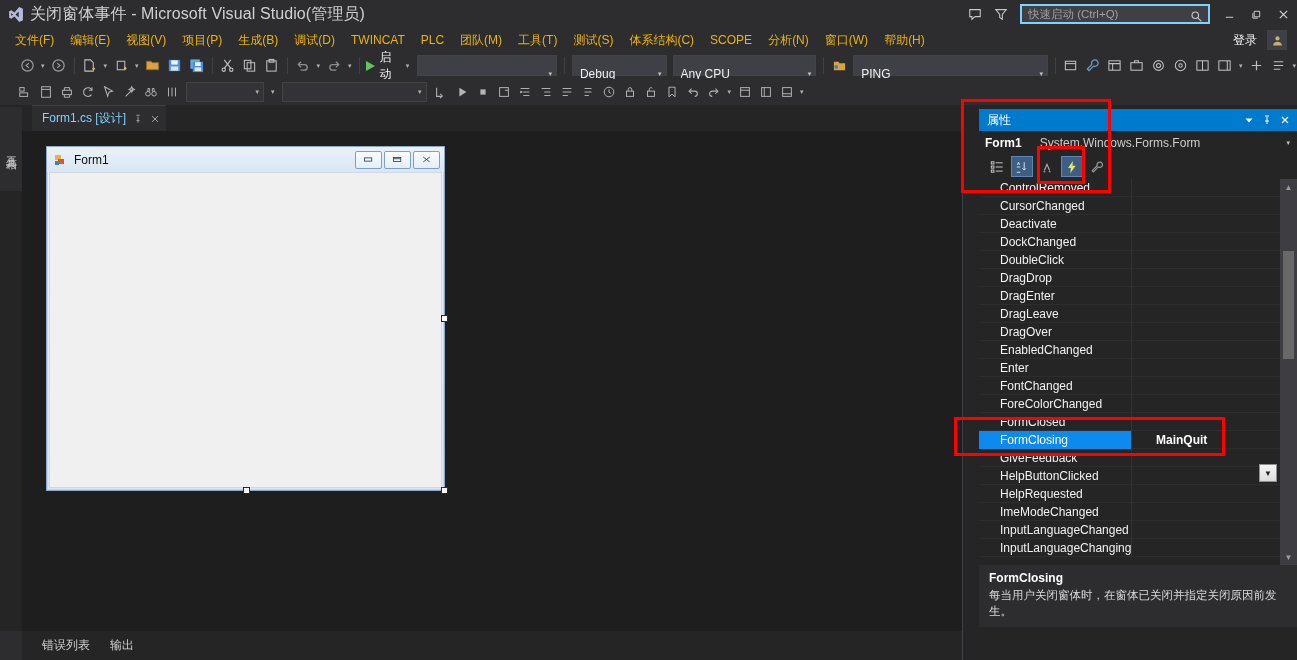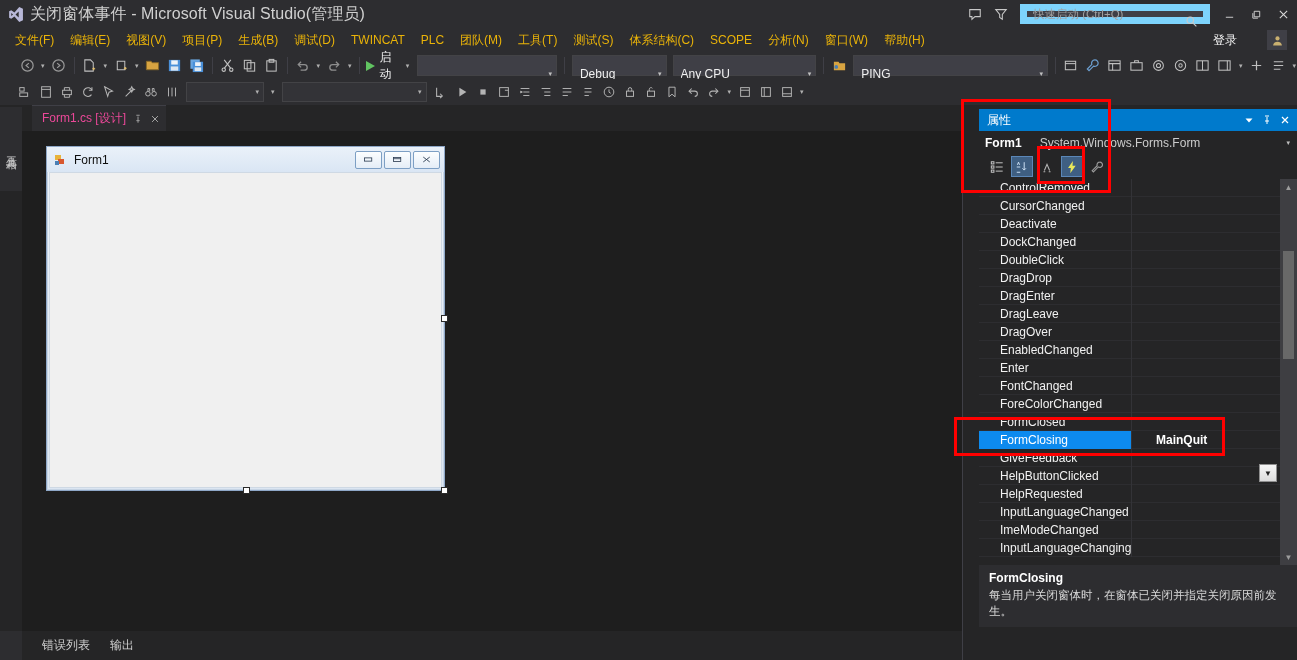--- a/index.html
+++ b/index.html
@@ -20,42 +20,42 @@
   .vs-logo { width: 30px; height: 28px; display: flex; align-items: center; justify-content: center; }
   .vs-logo svg { width: 17px; height: 17px; }
   .title-text { font-size: 16px; color: #d0d0d0; letter-spacing: 0.1px; }
   .title-right { margin-left: auto; display: flex; align-items: center; height: 28px; }
   .tb-icon {
     width: 26px; height: 28px; display: flex; align-items: center; justify-content: center;
     color: #c8c8c8;
   }
   .tb-icon svg { width: 14px; height: 14px; }
   .quicklaunch {
-    width: 190px; height: 20px; background: #3f3f46; border: 7px solid #7dd3fc;
+    width: 190px; height: 20px; background: #3f3f46; border: 2px solid #7dd3fc;
     display: flex; align-items: center; margin: 0 6px; position: relative;
   }
   .quicklaunch input {
     background: transparent; border: 0; outline: 0; color: #b0b0b0;
     font-size: 11.5px; font-family: "Liberation Sans", sans-serif;
     width: 160px; padding-left: 6px;
   }
   .quicklaunch input::placeholder { color: #a0a0a0; }
   .ql-search { position: absolute; right: 5px; top: 3px; color: #c8c8c8; }
   .winbtn { width: 27px; height: 28px; display: flex; align-items: center; justify-content: center; color: #d8d8d8; }
   .winbtn svg { width: 11px; height: 11px; }
 
   
   .menubar {
     position: absolute; top: 28px; left: 0; width: 1297px; height: 24px;
     background: #2d2d30; display: flex; align-items: center; padding-left: 7px;
   }
   .menu-item {
     font-size: 12px; color: #eab308; padding: 3px 8px; white-space: nowrap;
   }
-  .menubar-right { margin-left: auto; display: flex; align-items: center; padding-right: 6px; gap: 20px; }
+  .menubar-right { margin-left: auto; display: flex; align-items: center; padding-right: 6px; }
   .signin { font-size: 12px; color: #f1f1f1; padding: 0 10px; }
   .user-badge {
     width: 20px; height: 20px; background: #3f3f46; display: flex;
     align-items: center; justify-content: center; color: #d0d0d0; margin-right: 4px;
   }
 
   
   .toolbar1 {
     position: absolute; top: 52px; left: 8px; width: 1297px; height: 27px;
     background: #2d2d30; display: flex; align-items: center; padding-left: 8px;
@@ -110,21 +110,21 @@
 
   
   .tabstrip {
     position: absolute; left: 22px; top: 105px; width: 940px; height: 26px;
     background: #252526;
   }
   .doc-tab {
     position: absolute; left: 10px; top: 0; height: 26px; background: #2d2d30;
     display: flex; align-items: center; padding: 0 6px 0 10px; border-top: 1px solid #3f3f46;
   }
-  .doc-tab .tab-label { font-size: 12px; color: #ec4899; }
+  .doc-tab .tab-label { font-size: 12px; color: #7dd3fc; }
   .tab-ico { color: #a5a5a5; margin-left: 7px; display: flex; align-items: center; }
   .tab-ico svg { width: 10px; height: 10px; }
 
   
   .designer {
     position: absolute; left: 22px; top: 131px; width: 940px; height: 500px;
     background: #1e1e1e;
   }
   .winform {
     position: absolute; left: 24px; top: 15px; width: 399px; height: 345px;
@@ -844,25 +844,25 @@
         </div>
         <div class="ev-row">
           <div class="ev-name">HelpButtonClicked</div>
           <div class="ev-val"></div>
         </div>
         <div class="ev-row">
           <div class="ev-name">HelpRequested</div>
           <div class="ev-val"></div>
         </div>
         <div class="ev-row">
+          <div class="ev-name">ImeModeChanged</div>
+          <div class="ev-val"></div>
+        </div>
+        <div class="ev-row">
           <div class="ev-name">InputLanguageChanged</div>
-          <div class="ev-val"></div>
-        </div>
-        <div class="ev-row">
-          <div class="ev-name">ImeModeChanged</div>
           <div class="ev-val"></div>
         </div>
         <div class="ev-row">
           <div class="ev-name">InputLanguageChanging</div>
           <div class="ev-val"></div>
         </div>
       </div>
 
     <div class="ev-scroll">
       <div class="arrow-up">▲</div>

